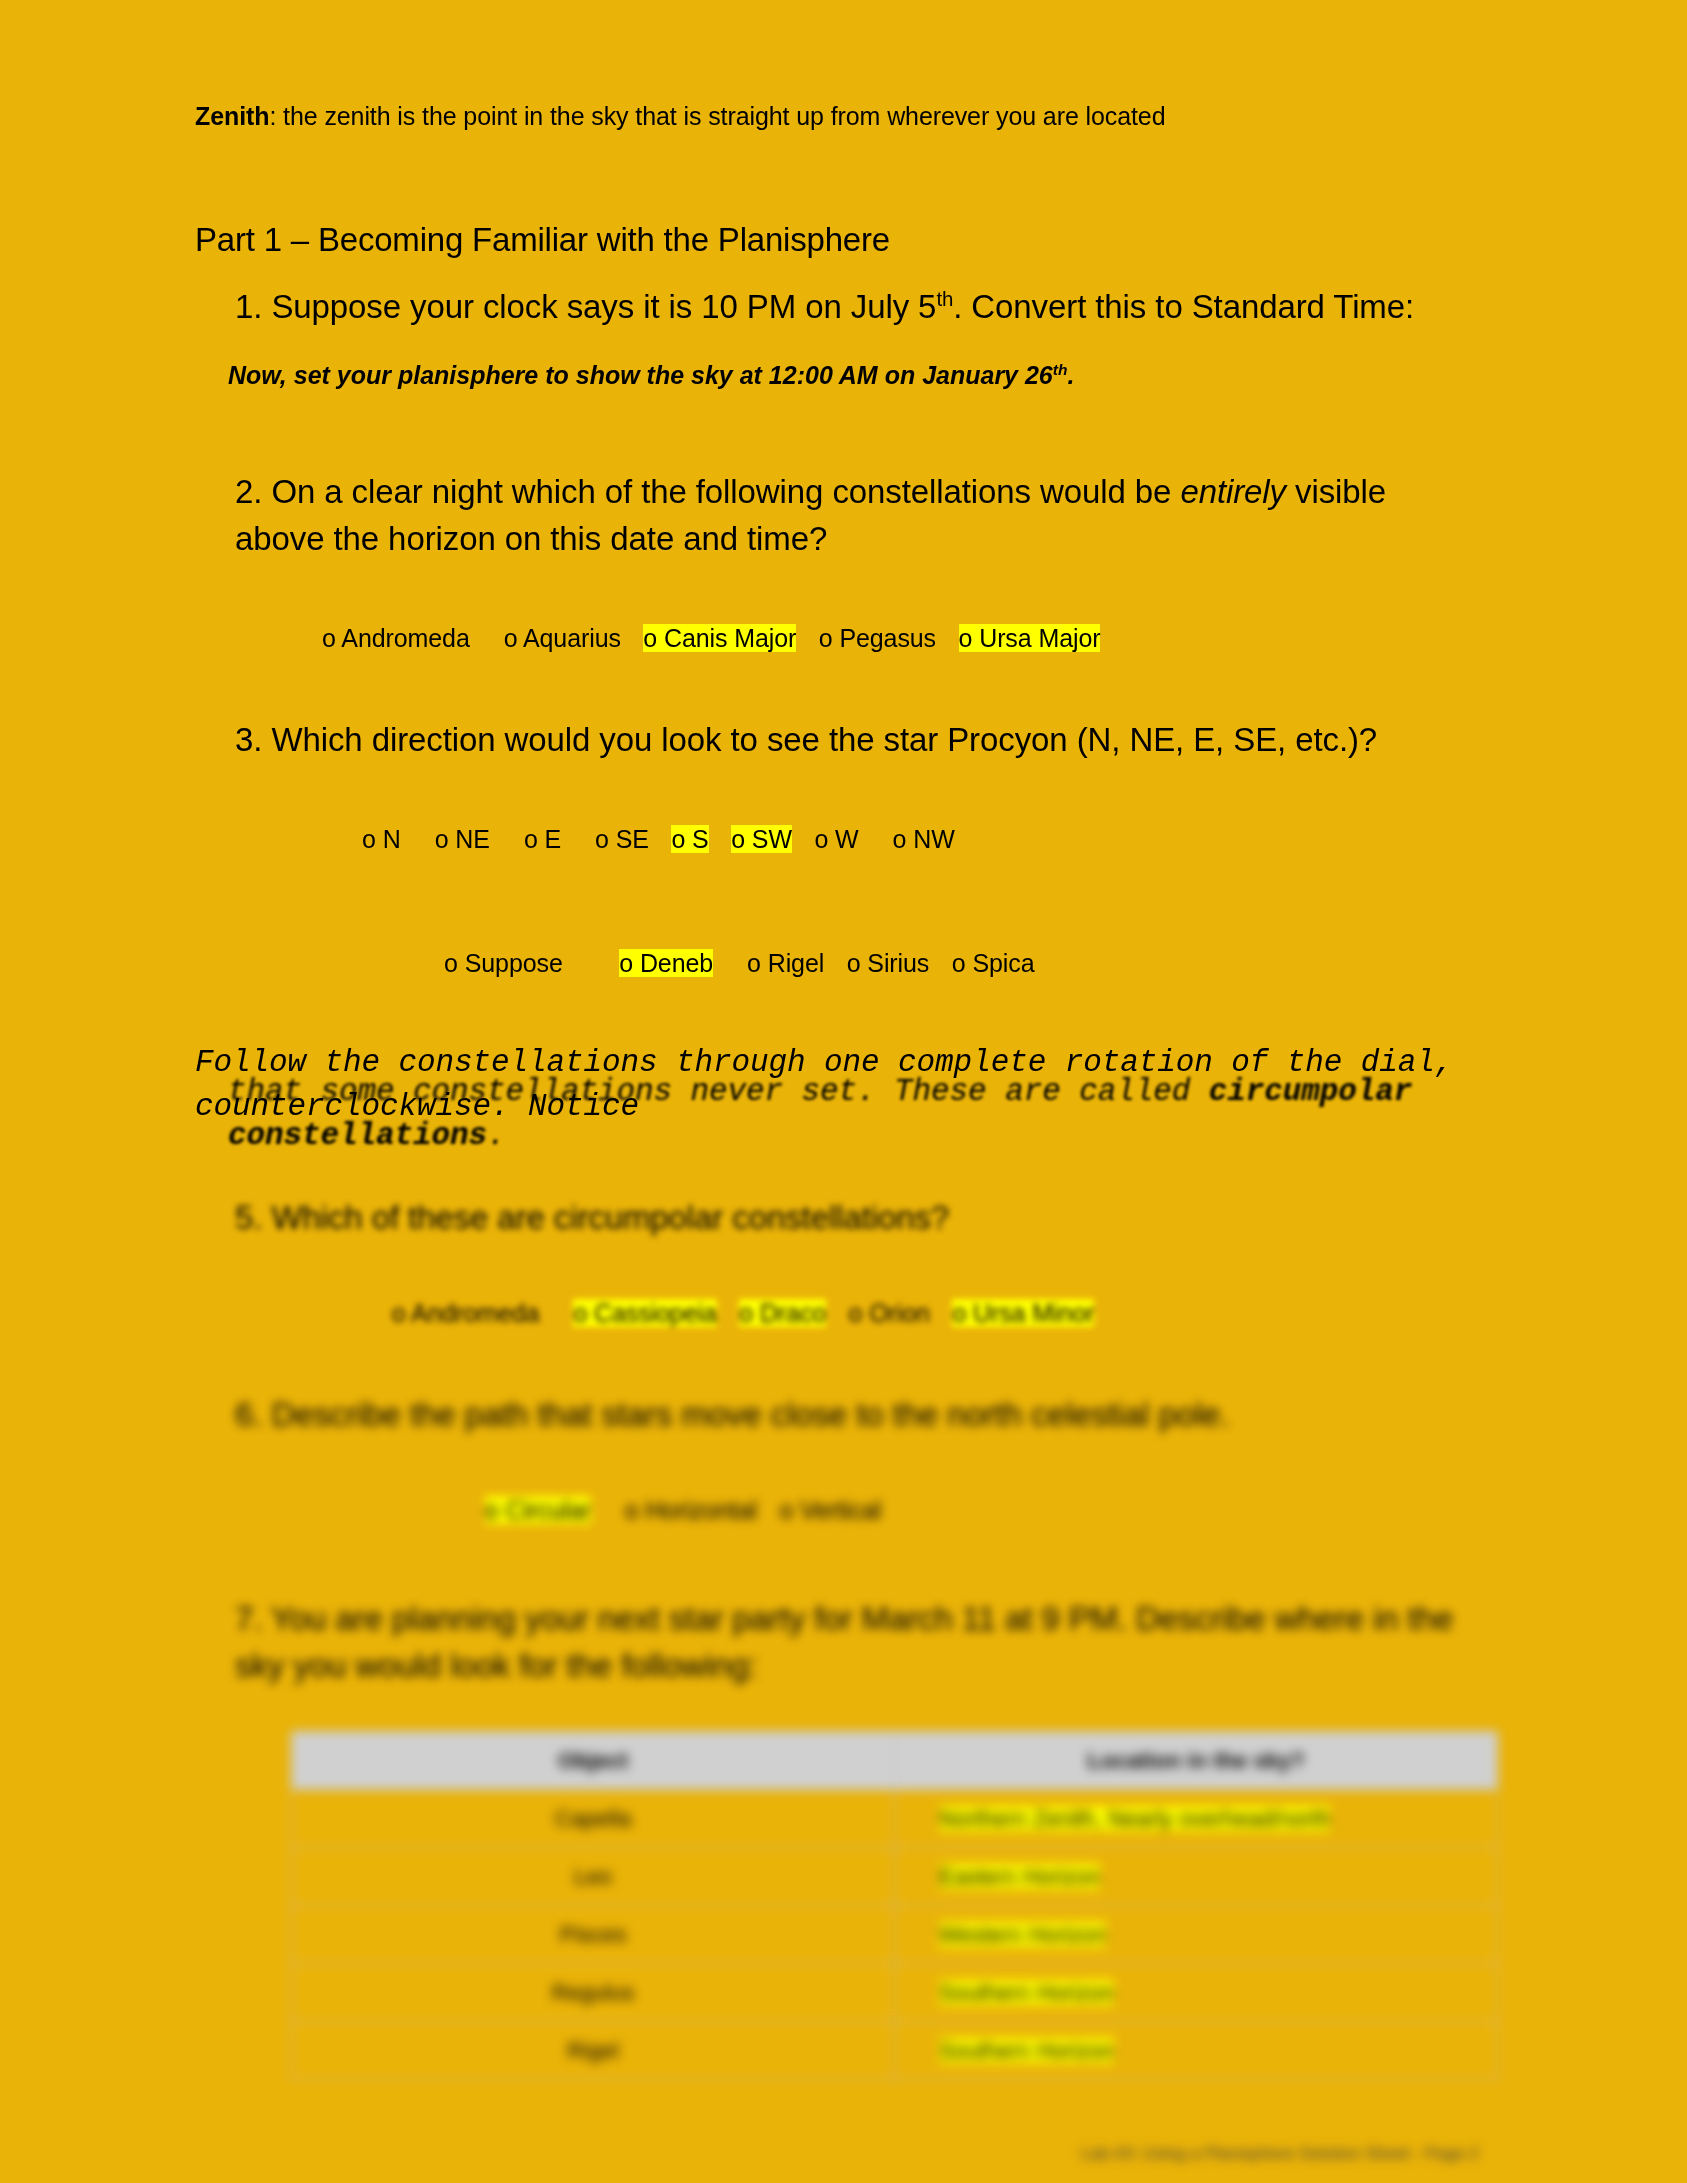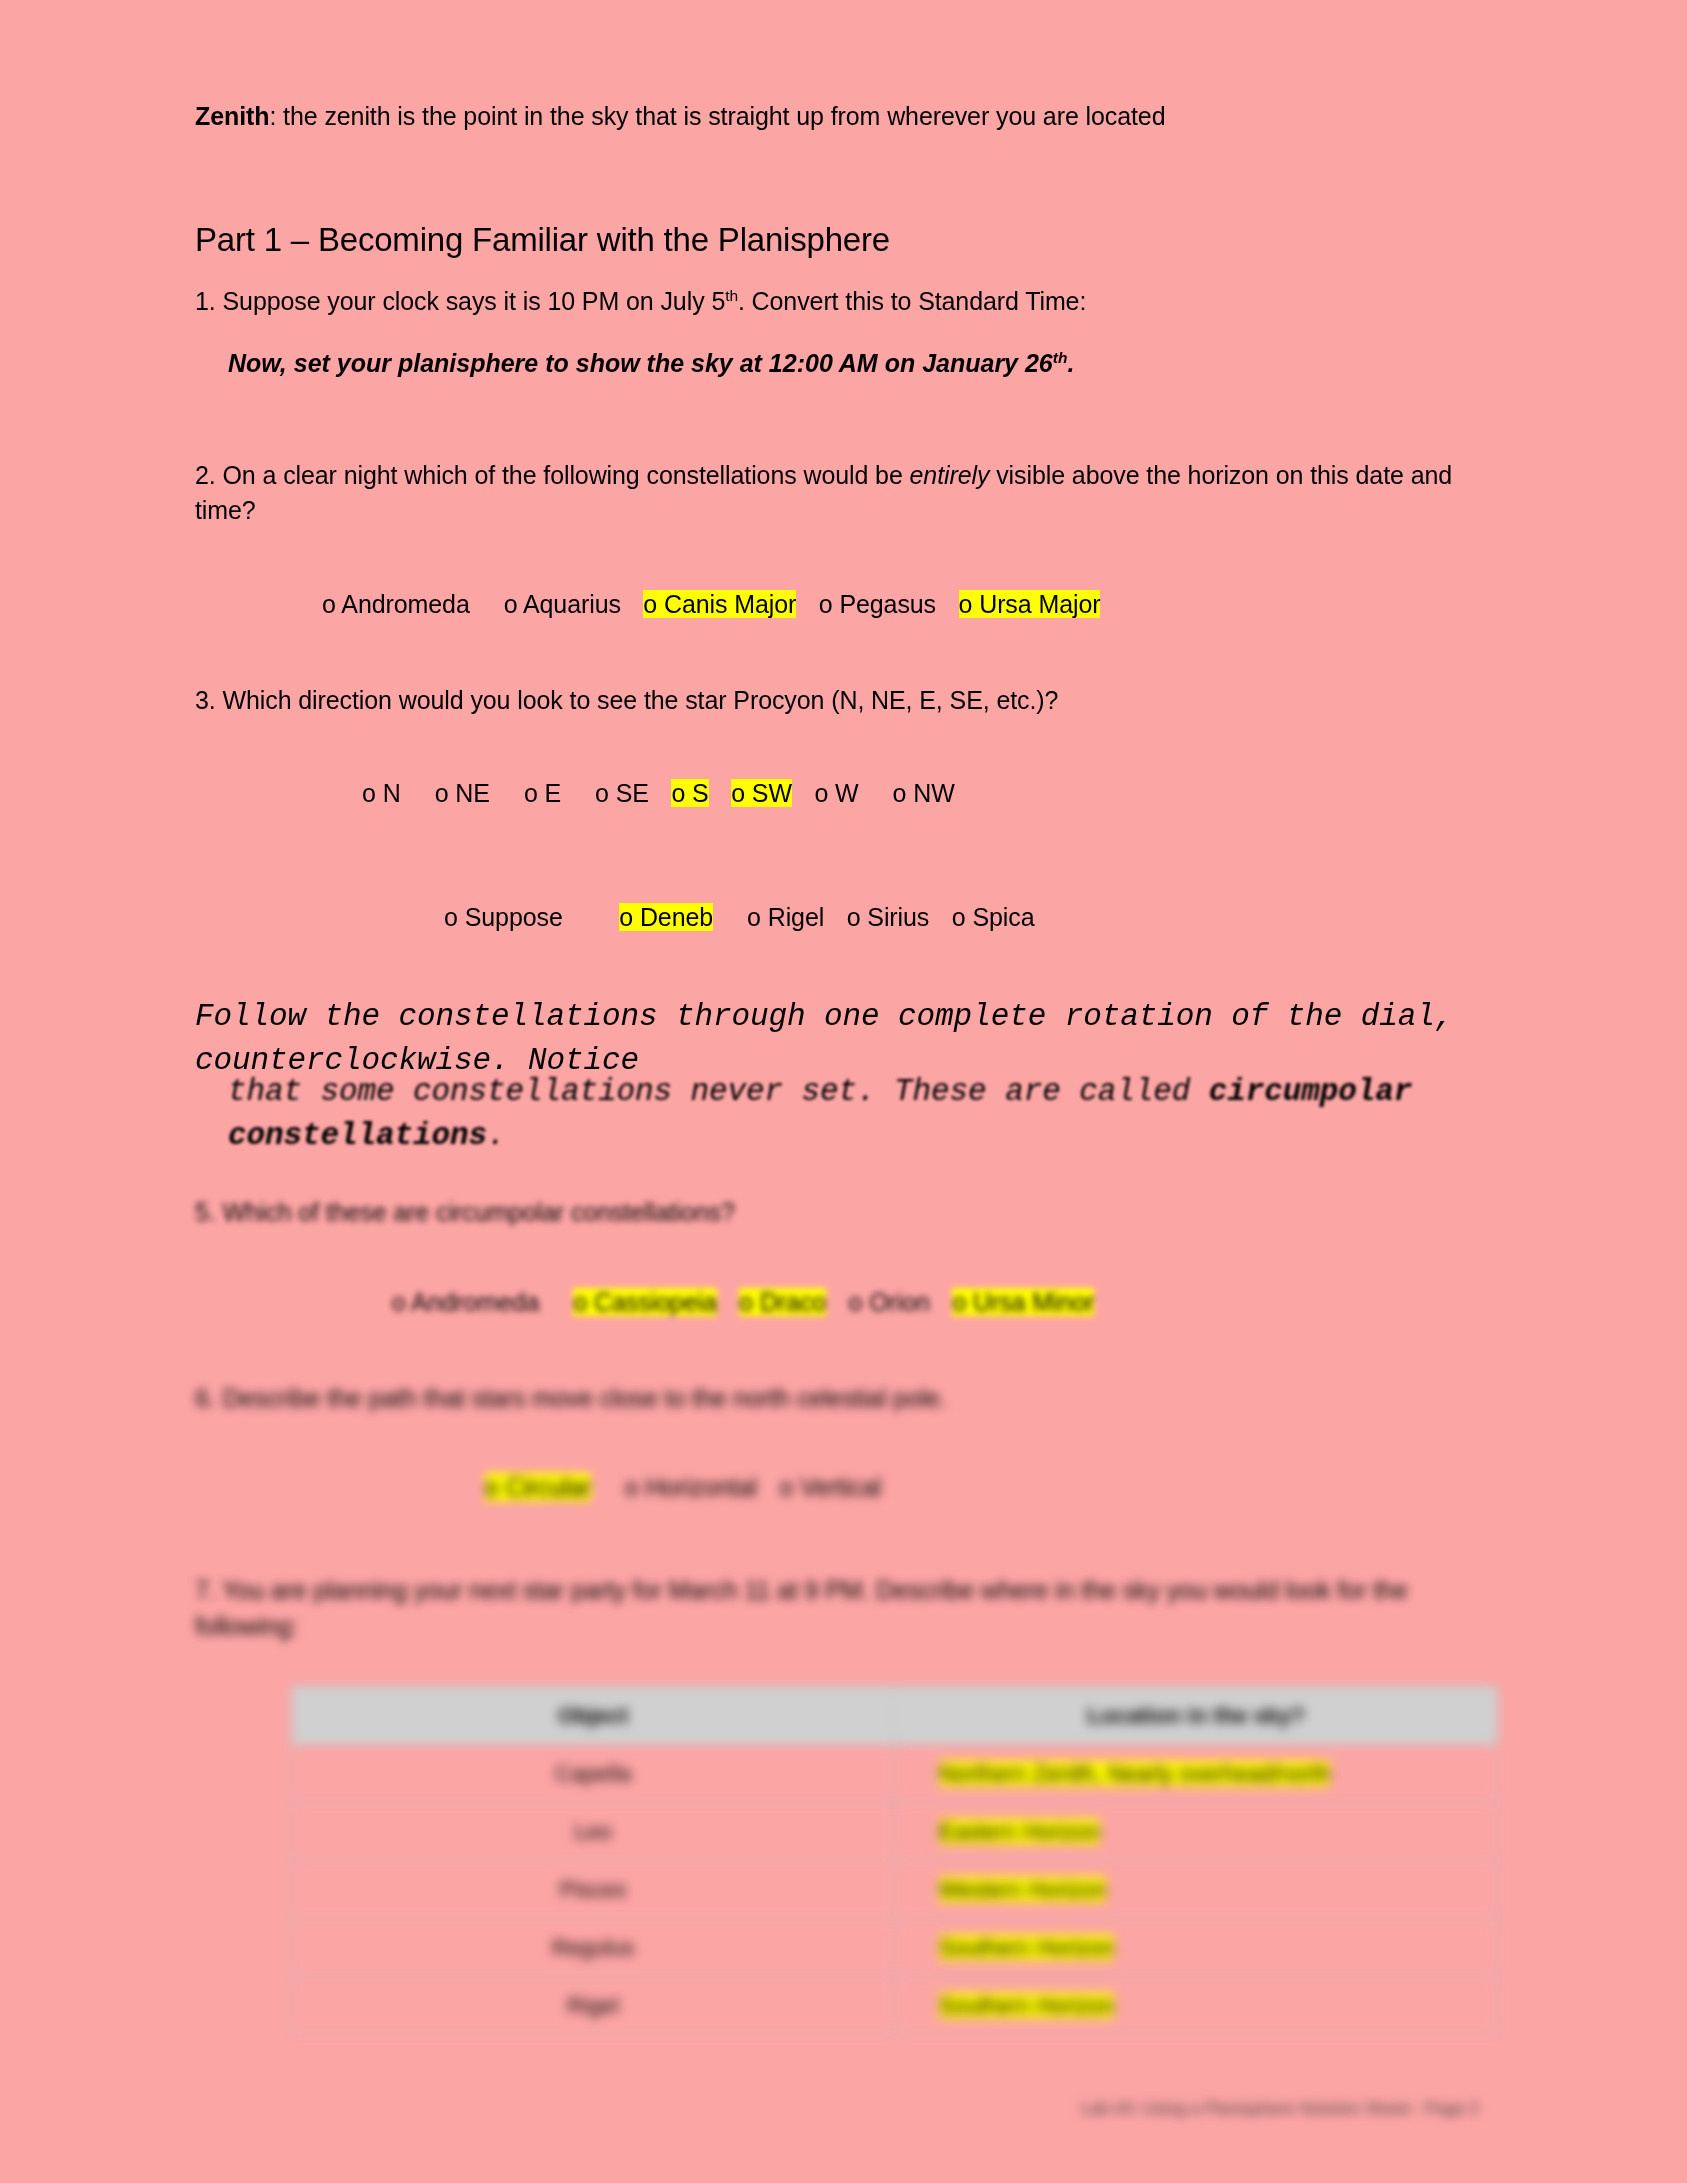--- a/index.html
+++ b/index.html
@@ -14,21 +14,21 @@
     color: #000000;
     position: relative;
     overflow: hidden;
   }
 
   .page {
     position: absolute;
     left: 0; top: 0;
     width: 1687px;
     height: 2183px;
-    background: #fca5a5;
+    background: #eab308;
   }
 
   
   .sharp {
     position: absolute;
     left: 195px;
     top: 0;
     width: 1277px;
   }
 
@@ -64,24 +64,25 @@
   h1.part-heading {
     font-size: 33px;
     font-weight: normal;
     margin: 0;
     padding-top: 88px;
     line-height: 1.2;
     letter-spacing: -0.2px;
   }
 
   .q {
-    font-size: 25px;
+    font-size: 33px;
     line-height: 1.42;
     margin-top: 24px;
     letter-spacing: -0.1px;
+    margin-left: 40px;
   }
 
   .q sup { font-size: 0.62em; vertical-align: super; }
   .q i { font-style: italic; }
 
   .opts {
     font-size: 25px;
     line-height: 1.3;
     margin-top: 26.5px;
     white-space: pre;

